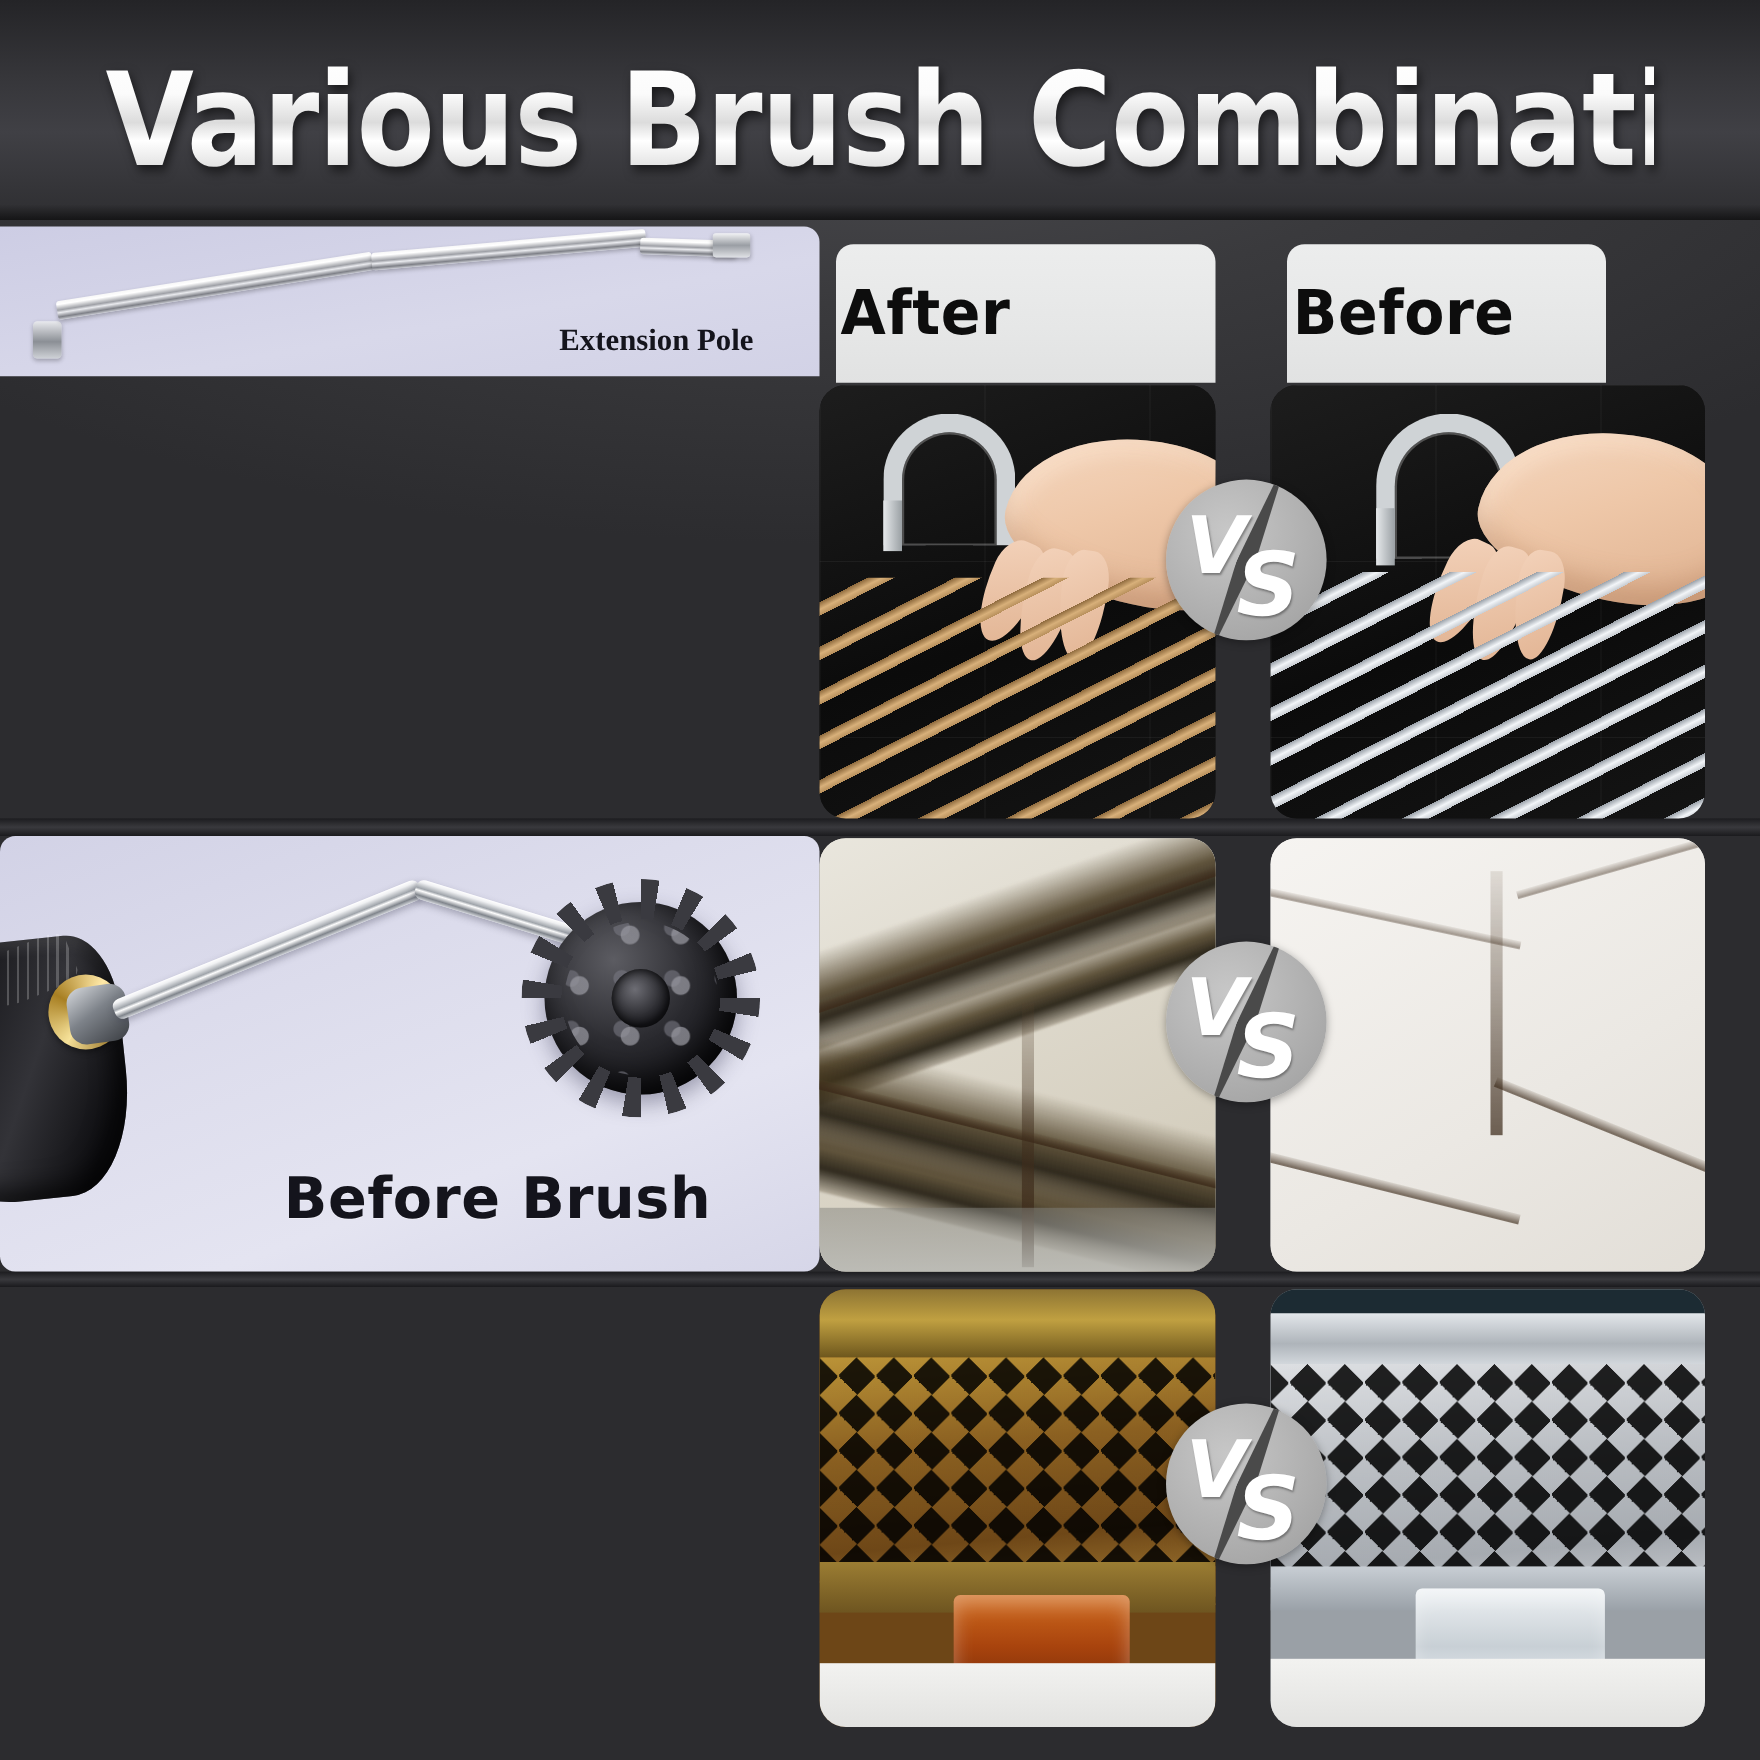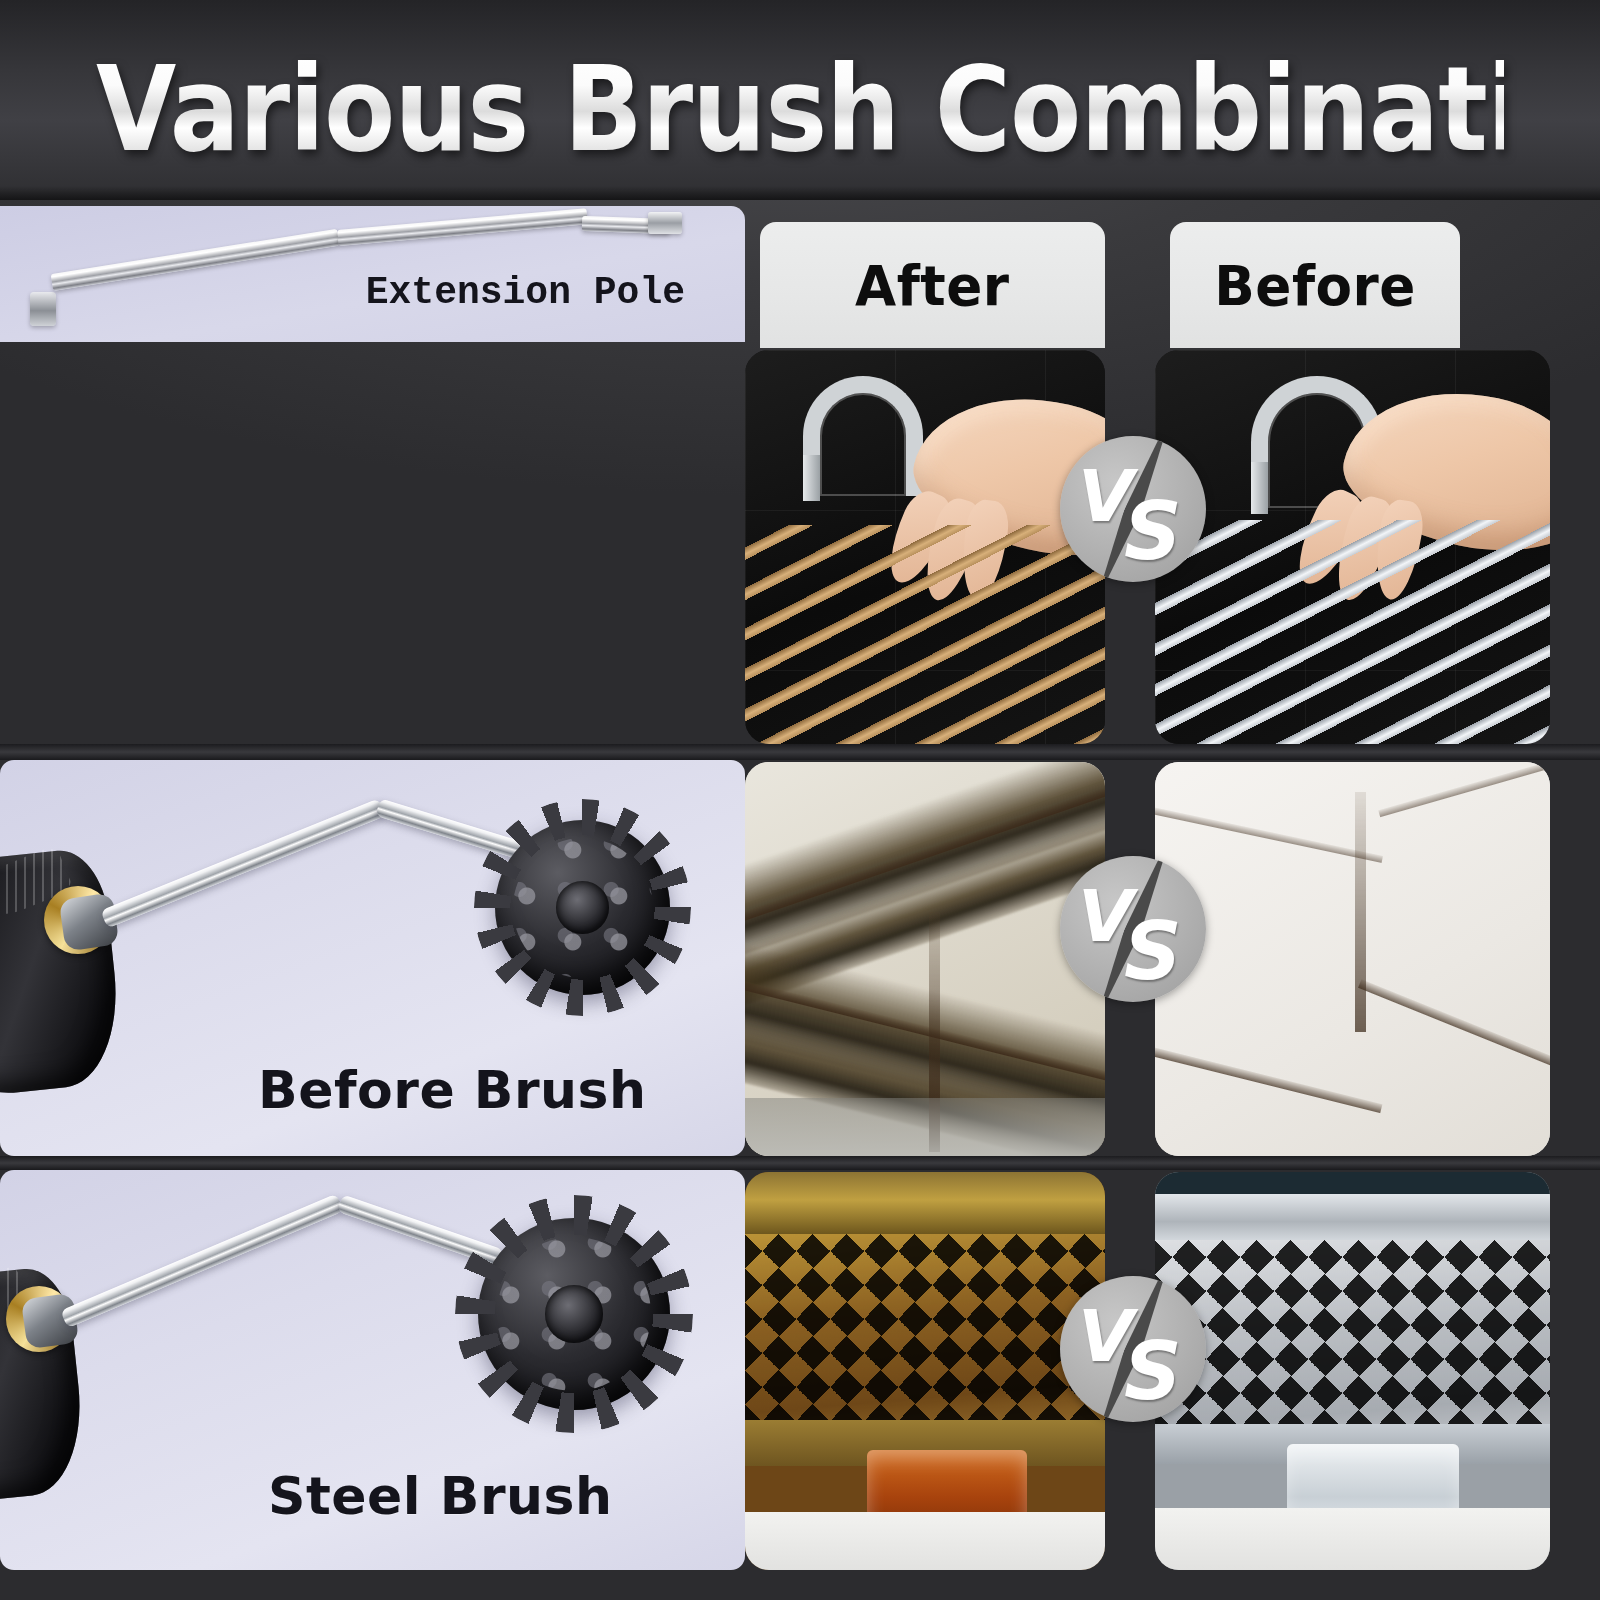--- a/index.html
+++ b/index.html
@@ -85,45 +85,45 @@
 
   
   #pole-panel {
     left: 0; top: 206px;
     width: 745px; height: 136px;
     background: linear-gradient(170deg, #cdcde4 0%, #d8d8ea 60%, #d2d2e6 100%);
     border-radius: 0 14px 0 0;
   }
   #pole-label {
     position: absolute;
-    right: 60px; bottom: 28px;
-    font-family: Liberation Mono, monospace;
+    right: 60px; bottom: 16px;
+    font-family: Liberation Serif, serif;
     font-weight: bold;
-    font-size: 38px;
+    font-size: 28px;
     color: #14141c;
     white-space: nowrap;
   }
   
   .pole-seg {
     position: absolute;
     background: linear-gradient(180deg, #f7f7f7 0%, #ffffff 18%, #9ea0a6 48%, #e9eaee 62%, #7e8087 85%, #c9cbd1 100%);
     border-radius: 3px;
     box-shadow: 0 2px 4px rgba(0,0,0,.25);
   }
 
   
   .label-tab {
     position: absolute;
     top: 222px;
     height: 126px;
     background: linear-gradient(180deg, #eceded 0%, #e6e7e7 60%, #e1e2e2 100%);
     border-radius: 16px 16px 0 0;
     display: flex;
     align-items: center;
-    justify-content: center;
+    justify-content: flex-start;
   }
   .label-tab span {
     font-family: "DejaVu Sans", sans-serif;
     font-weight: bold;
     font-size: 56px;
     color: #0d0d0d;
     letter-spacing: .5px;
     transform: scaleX(0.95);
   }
   #tab-after  { left: 760px;  width: 345px; }
@@ -453,36 +453,20 @@
     <div class="grout-line" style="left:-20px; top:312px; width:250px; height:9px; transform:rotate(14deg); opacity:.8;"></div>
     <div class="grout-line" style="left:196px; top:262px; width:240px; height:9px; transform:rotate(22deg); opacity:.8;"></div>
   </div>
 
   <div class="vs" style="left:1060px; top:856px;">
     <div class="slash"></div>
     <div class="v">V</div>
     <div class="s">S</div>
   </div>
 
-  <div class="panel brush-panel" style="left:0; top:1170px; width:745px; height:400px;">
-    <div>
-      <div class="gun" style="left:-112px; top:104px; width:190px; height:226px; transform:rotate(-6deg);"></div>
-      <div class="gun-ribs" style="left:-60px;  top:108px; width:86px;  height:46px; transform:rotate(-22deg);"></div>
-      <div class="collar-gold" style="left:6px;   top:116px; width:66px; height:66px;"></div>
-      <div class="collar-nut" style="left:24px;  top:126px; width:52px; height:50px; transform:rotate(-8deg);"></div>
-      <div class="wand" style="left:64px;  top:140px; width:300px; height:19px; transform:rotate(-23deg); transform-origin:left center;"></div>
-      <div class="wand" style="left:340px; top:24px;  width:170px; height:18px; transform:rotate(19deg);  transform-origin:left center;"></div>
-      <div class="brush-gear" style="left:478px; top:48px; width:192px; height:192px;">
-        <div class="gear-teeth"></div>
-        <div class="pins"></div>
-        <div class="gear-hub"></div>
-      </div>
-    </div>
-    <div class="brush-label" style="left:268px; bottom:46px;">Steel Brush</div>
-  </div>
 
   <div class="photo" style="left:745px; top:1172px; width:360px; height:398px; background:#6d4617;">
     <div style="position:absolute;left:0;top:0;width:100%;height:62px;
                 background:linear-gradient(180deg,#8d7433 0%, #c0a041 45%, #6e571d 100%);"></div>
     <div class="mesh mesh-dirty" style="top:62px;height:225px;"></div>
     <div style="position:absolute;left:0;top:248px;width:100%;height:46px;
                 background:linear-gradient(180deg,#9b7d33,#6e5520);"></div>
     <div class="oilcup cup-dirty" style="left:122px; top:278px; width:160px; height:86px;"></div>
     <div class="counter" style="height:58px;"></div>
   </div>

